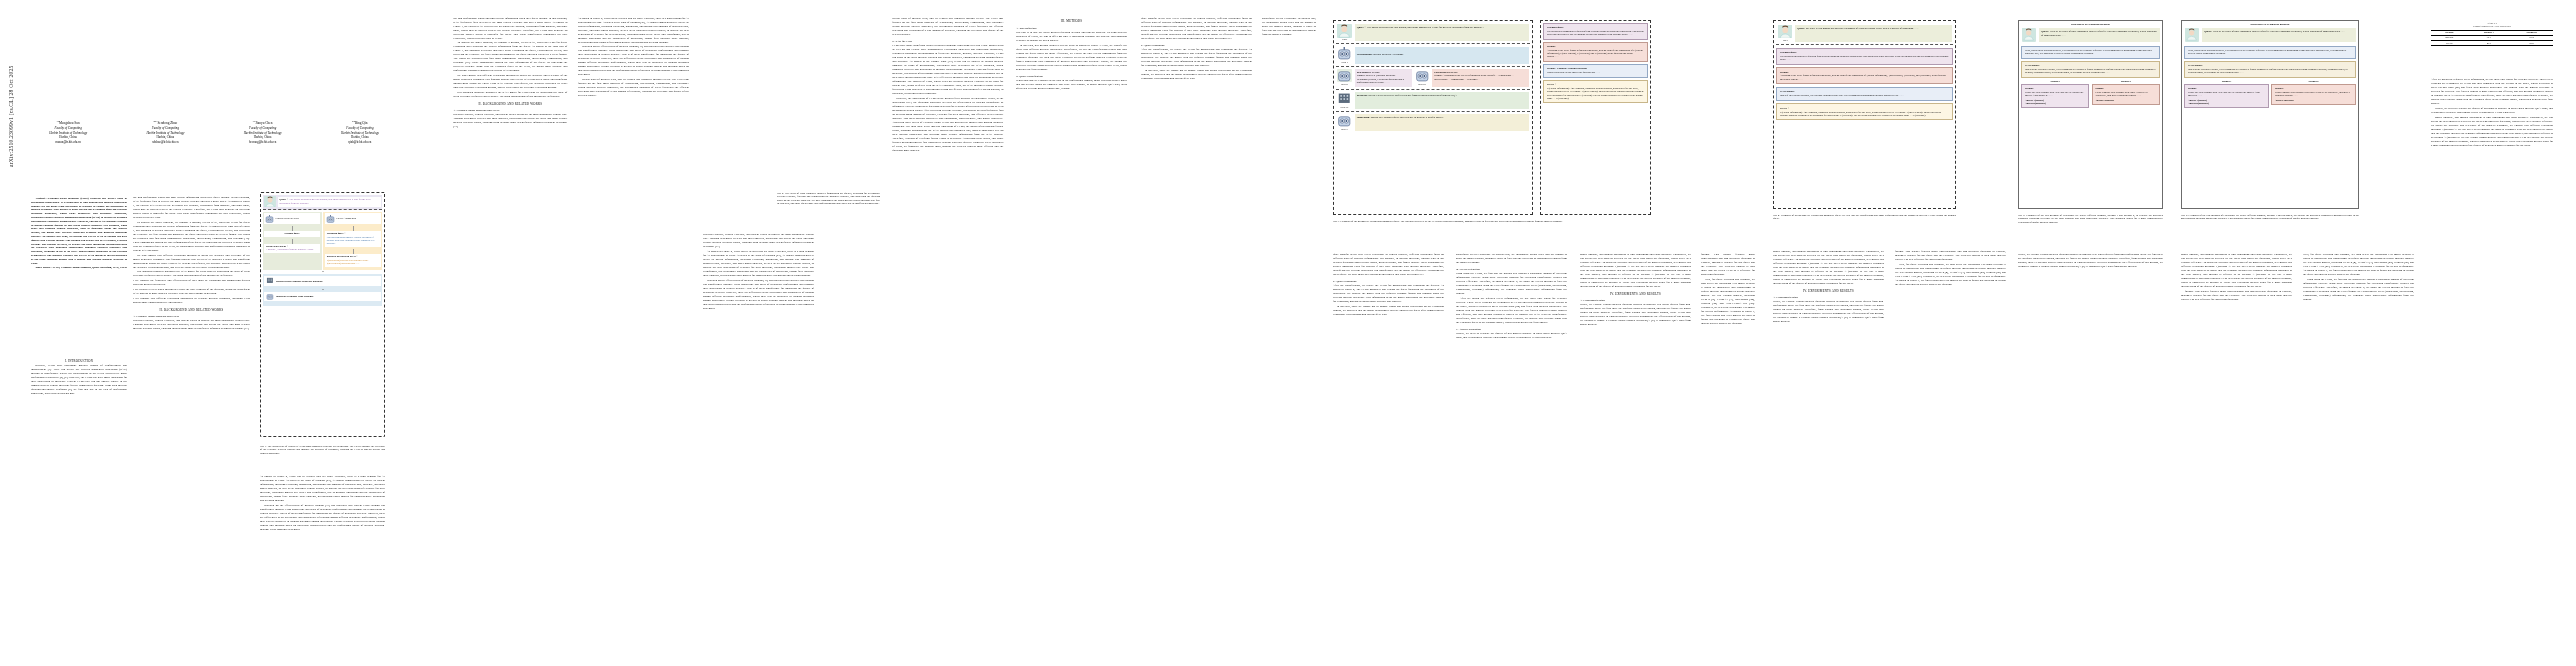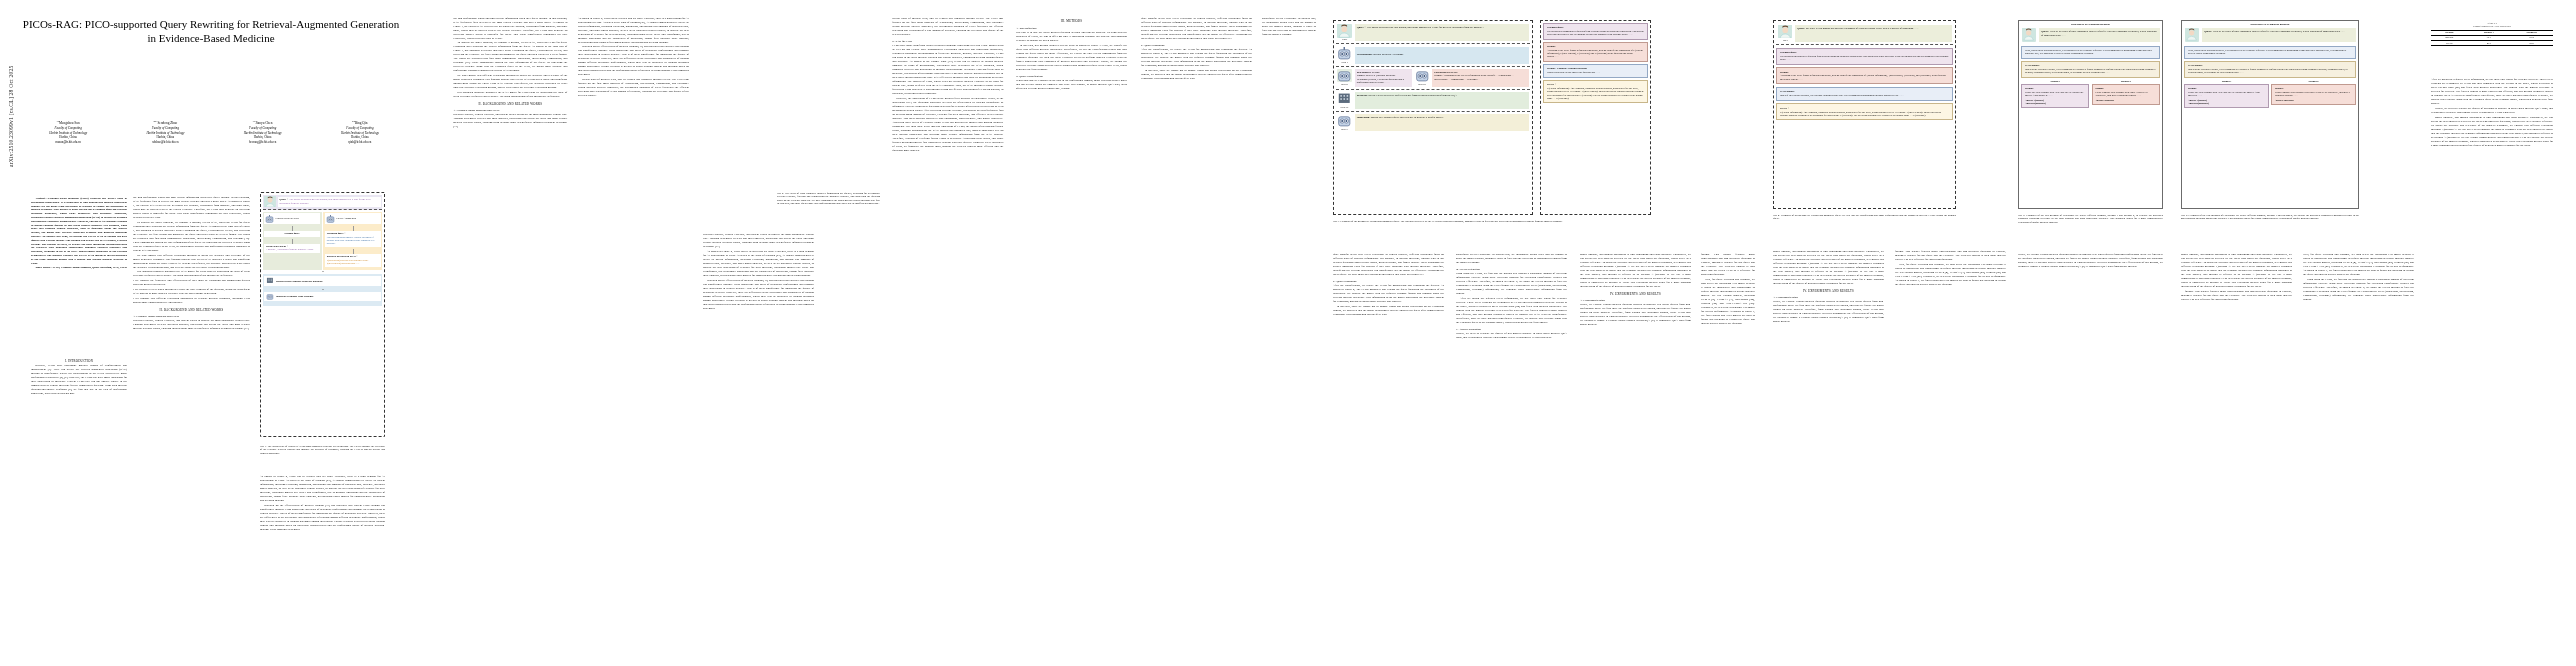--- a/index.html
+++ b/index.html
@@ -90,21 +90,20 @@
 </style>
 </head>
 <body>
 
 <div class="sheet">
 
   <div class="page" id="page1">
 
     <div class="arxiv">arXiv:2510.23099v1  [cs.CL]  28 Oct 2025</div>
 
-    <div class="title">PICOs-RAG: PICO-supported Query Rewriting for Retrieval-Augmented Generation in Evidence-Based Medicine</div>
 
     <div class="authors">
       <div class="author">
         <div class="nm"><sup>1</sup><sup>st</sup><span>Mengzhou Sun</span></div>
         <div class="it">Faculty of Computing</div>
         <div class="it">Harbin Institute of Technology</div>
         <div>Harbin, China</div>
         <div>mzsun@ir.hit.edu.cn</div>
       </div>
       <div class="author">

